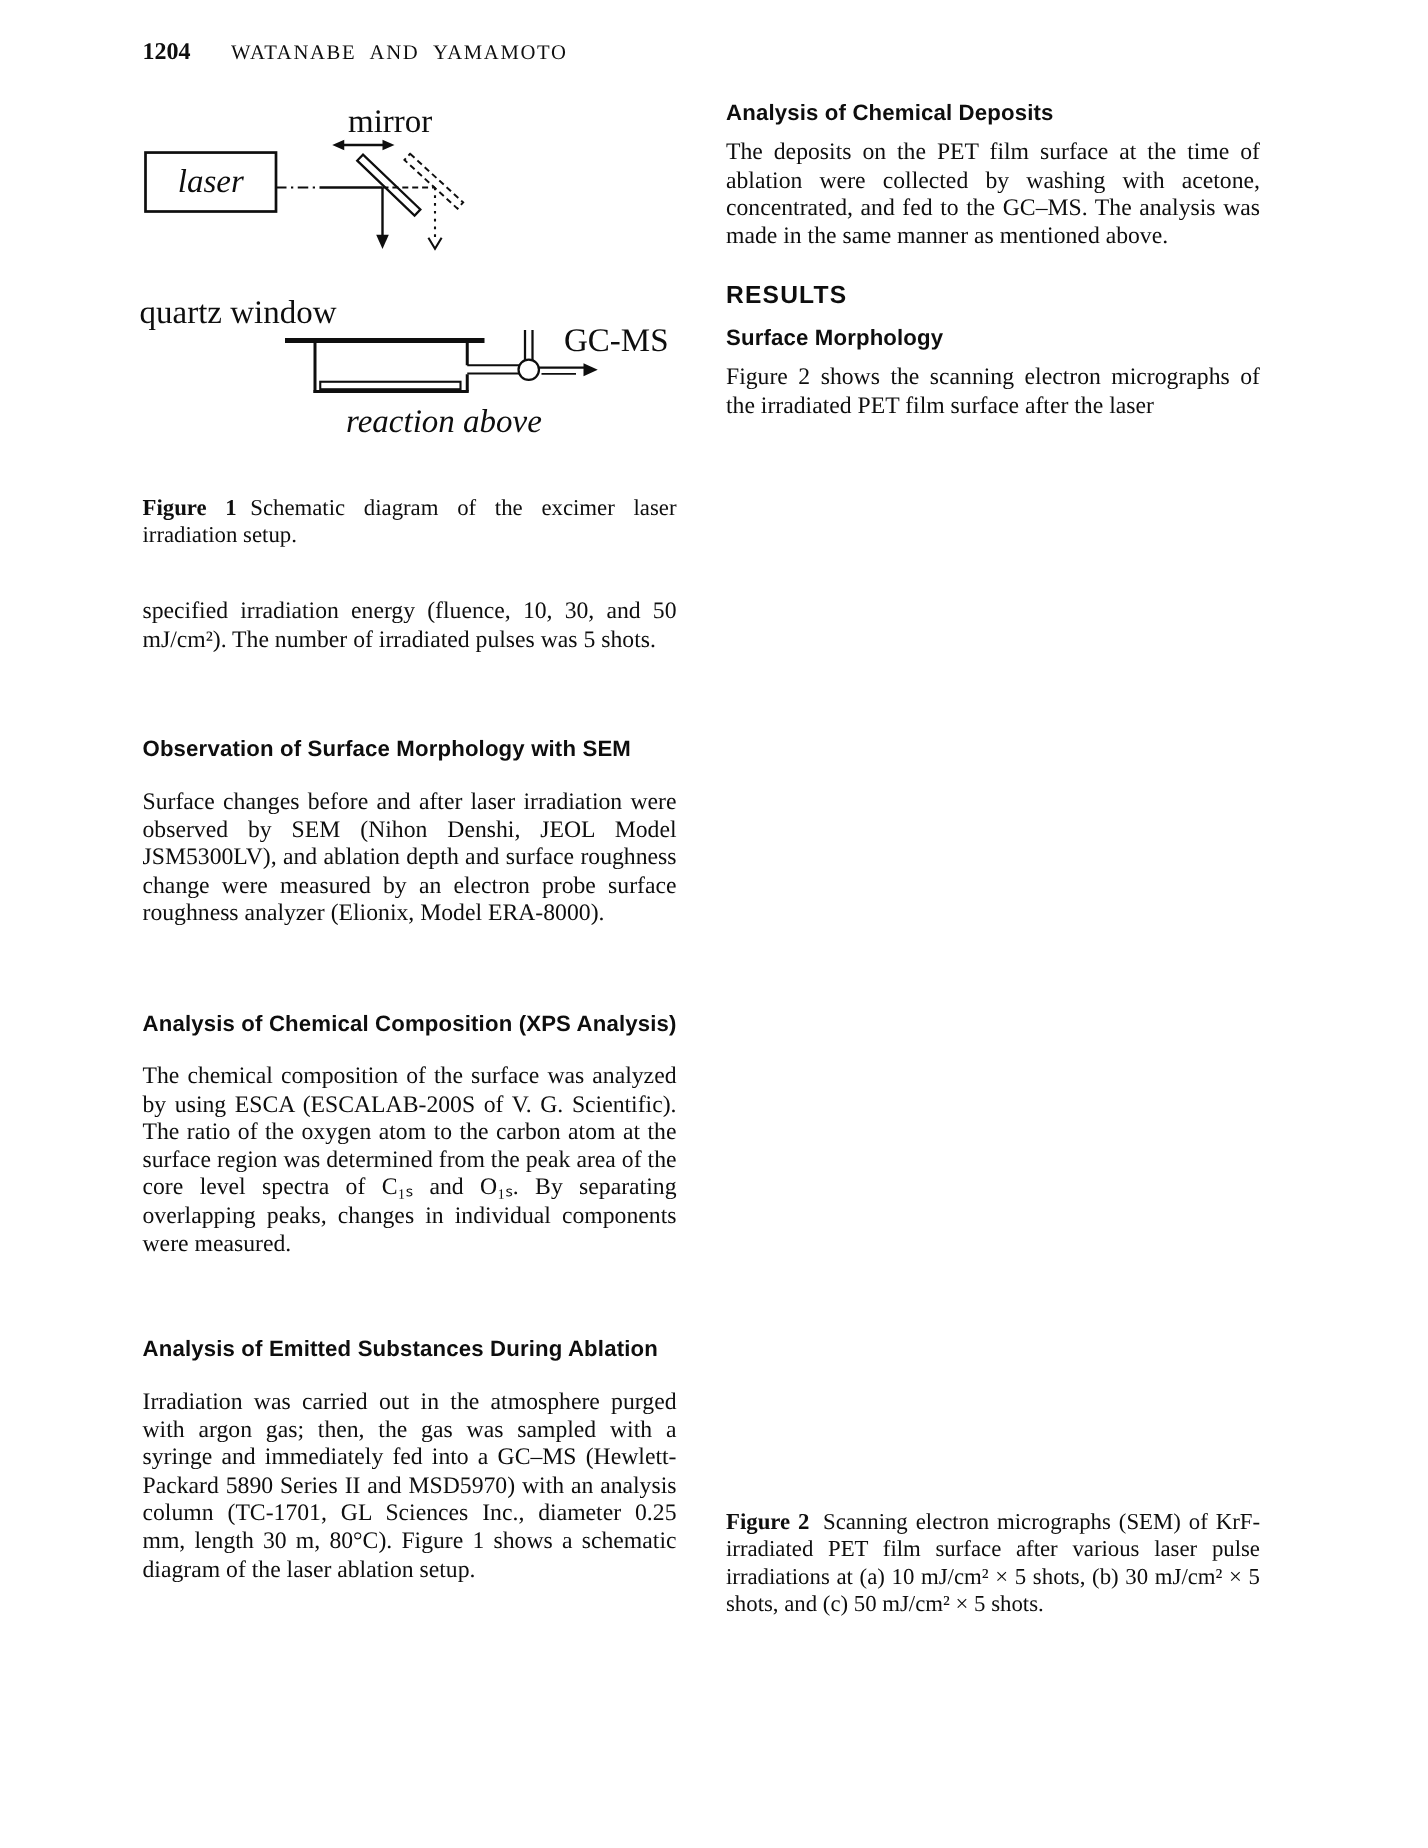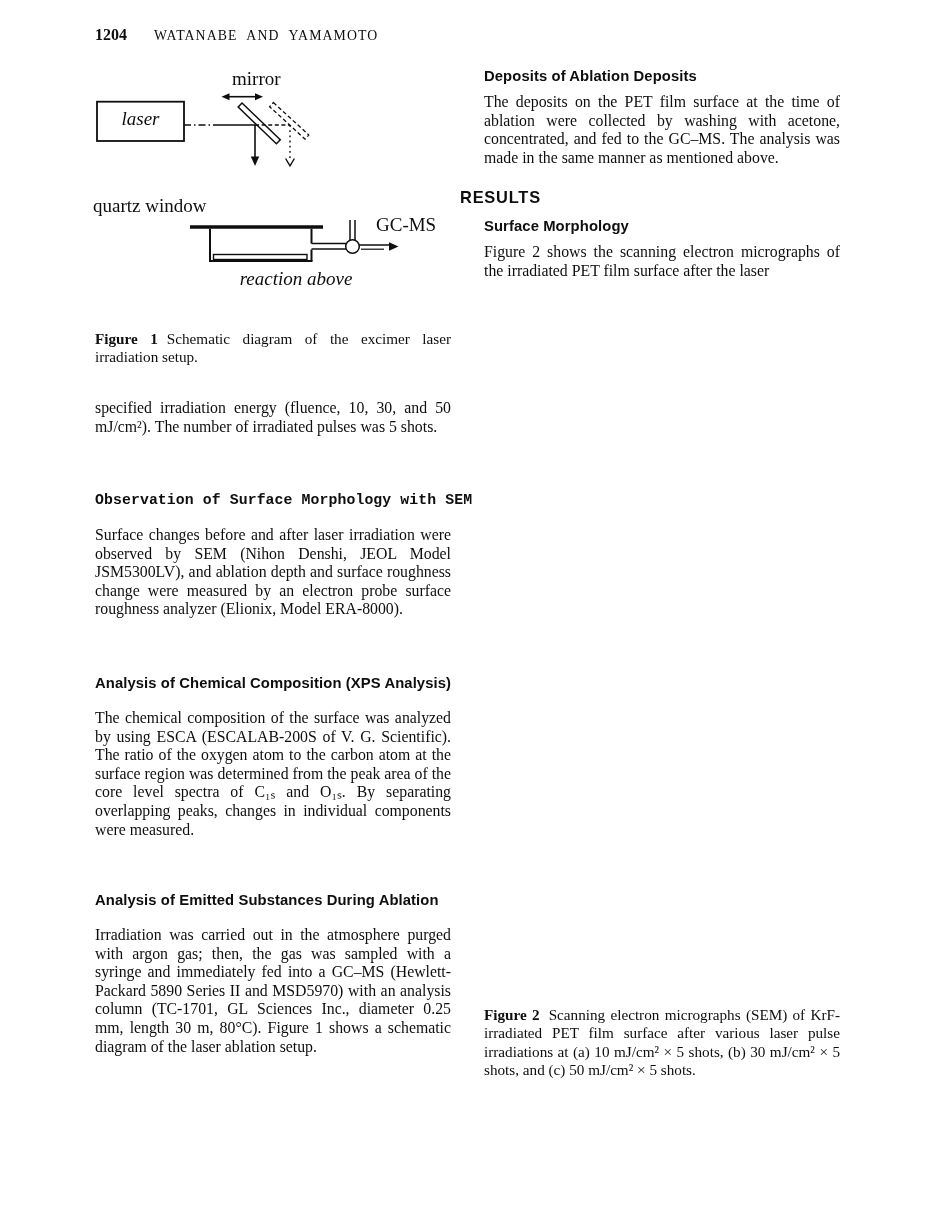--- a/index.html
+++ b/index.html
@@ -9,21 +9,21 @@
     -webkit-font-smoothing:antialiased;
   }
   .abs{position:absolute;}
   .para{font-size:15.8px;line-height:18.6px;text-align:justify;width:356px;}
   .caption{font-size:15.2px;line-height:18.4px;text-align:justify;width:356px;}
   .fig-label{font-weight:bold;margin-right:9px;}
   .subhead{font-family:"Liberation Sans", sans-serif;font-weight:bold;font-size:14.8px;letter-spacing:0.1px;white-space:nowrap;}
   .mainhead{font-family:"Liberation Sans", sans-serif;font-weight:bold;font-size:16.4px;letter-spacing:0.8px;}
   .pg-num{font-weight:bold;font-size:16px;}
   .run-head{font-size:13.8px;letter-spacing:1.1px;word-spacing:5px;margin-left:27px;}
-  .dlabel{font-size:19px;line-height:1.05;white-space:nowrap;}
+  .dlabel{font-size:22px;line-height:1.05;white-space:nowrap;}
   .dlabel-center{text-align:center;font-style:italic;}
   svg{display:block;}
 </style>
 </head>
 <body>
 
 <div class="abs" style="left:95px;top:26px;">
   <span class="pg-num">1204</span><span class="run-head">WATANABE AND YAMAMOTO</span>
 </div>
 
@@ -92,32 +92,32 @@
   <div class="abs dlabel" style="left:281px;top:152px;">GC-MS</div>
   <div class="abs dlabel dlabel-center" style="left:101px;top:206px;width:200px;">reaction above</div>
 </div>
 
 <div class="abs caption" style="left:95px;top:330px;">
   <span class="fig-label">Figure 1</span><span>Schematic diagram of the excimer laser irradiation setup.</span>
 </div>
 
 <div class="abs para" style="left:95px;top:399px;">specified irradiation energy (fluence, 10, 30, and 50 mJ/cm²). The number of irradiated pulses was 5 shots.</div>
 
-<div class="abs subhead" style="left:95px;top:492px;font-family:Liberation Mono, monospace;">Observation of Surface Morphology with SEM</div>
+<div class="abs subhead" style="left:95px;top:492px;">Observation of Surface Morphology with SEM</div>
 <div class="abs para" style="left:95px;top:526px;">Surface changes before and after laser irradiation were observed by SEM (Nihon Denshi, JEOL Model JSM5300LV), and ablation depth and surface roughness change were measured by an electron probe surface roughness analyzer (Elionix, Model ERA-8000).</div>
 
 <div class="abs subhead" style="left:95px;top:675px;">Analysis of Chemical Composition (XPS Analysis)</div>
 <div class="abs para" style="left:95px;top:709px;">The chemical composition of the surface was analyzed by using ESCA (ESCALAB-200S of V. G. Scientific). The ratio of the oxygen atom to the carbon atom at the surface region was determined from the peak area of the core level spectra of C₁ₛ and O₁ₛ. By separating overlapping peaks, changes in individual components were measured.</div>
 
 <div class="abs subhead" style="left:95px;top:892px;">Analysis of Emitted Substances During Ablation</div>
 <div class="abs para" style="left:95px;top:926px;">Irradiation was carried out in the atmosphere purged with argon gas; then, the gas was sampled with a syringe and immediately fed into a GC–MS (Hewlett-Packard 5890 Series II and MSD5970) with an analysis column (TC-1701, GL Sciences Inc., diameter 0.25 mm, length 30 m, 80°C). Figure 1 shows a schematic diagram of the laser ablation setup.</div>
 
-<div class="abs subhead" style="left:484px;top:68px;">Deposits of Ablation Deposits</div>
+<div class="abs subhead" style="left:484px;top:68px;">Analysis of Chemical Deposits</div>
 <div class="abs para" style="left:484px;top:93px;">The deposits on the PET film surface at the time of ablation were collected by washing with acetone, concentrated, and fed to the GC–MS. The analysis was made in the same manner as mentioned above.</div>
 
-<div class="abs mainhead" style="left:460px;top:188px;">RESULTS</div>
+<div class="abs mainhead" style="left:484px;top:188px;">RESULTS</div>
 
 <div class="abs subhead" style="left:484px;top:218px;">Surface Morphology</div>
 <div class="abs para" style="left:484px;top:243px;">Figure 2 shows the scanning electron micrographs of the irradiated PET film surface after the laser</div>
 
 <div class="abs caption" style="left:484px;top:1006px;">
   <span class="fig-label">Figure 2</span><span>Scanning electron micrographs (SEM) of KrF-irradiated PET film surface after various laser pulse irradiations at (a) 10 mJ/cm² × 5 shots, (b) 30 mJ/cm² × 5 shots, and (c) 50 mJ/cm² × 5 shots.</span>
 </div>
 
 </body></html>

